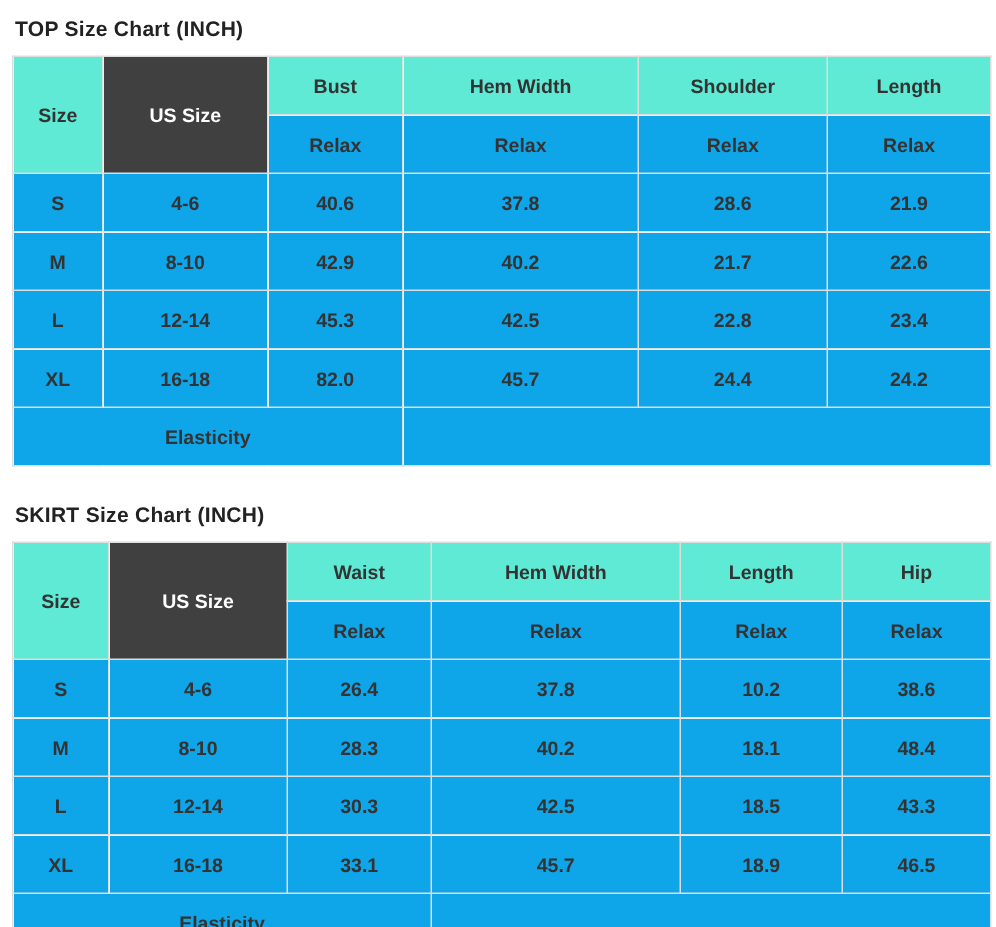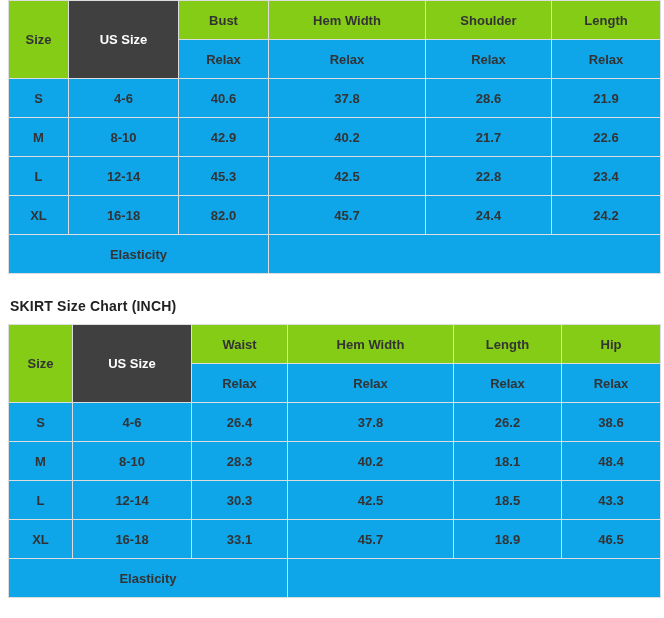--- a/index.html
+++ b/index.html
@@ -34,40 +34,41 @@
     text-align: center;
     vertical-align: middle;
     height: 38px;
     font-size: 13px;
     padding: 0;
     overflow: hidden;
     white-space: nowrap;
   }
   td.th {
     font-weight: bold;
-    background: #84cc16;
+    background: #5eead4;
     color: #333333;
   }
   td.dark {
     background: #404040;
     color: #ffffff;
     font-weight: bold;
     font-size: 13px;
     margin-top: 25px;
   }
   td.sub, td.data, td.foot {
     background: #0ea5e9;
     font-weight: bold;
     font-size: 13.5px;
   }
 </style>
 </head>
 <body>
 
 <div>
+  <div class="chart-title">TOP Size Chart (INCH)</div>
   <table class="size-table">
     <colgroup>
       <col style="width:60px">
         <col style="width:110px">
         <col style="width:90px">
       <col style="width:157px">
         <col style="width:126px">
         <col style="width:109px">
     </colgroup>
     <tbody>
@@ -149,21 +150,21 @@
         <td class="sub">Relax</td>
         <td class="sub">Relax</td>
         <td class="sub">Relax</td>
         <td class="sub">Relax</td>
       </tr>
       <tr>
         <td class="data">S</td>
         <td class="data">4-6</td>
         <td class="data">26.4</td>
         <td class="data">37.8</td>
-        <td class="data">26.2</td>
+        <td class="data">10.2</td>
         <td class="data">38.6</td>
       </tr>
       <tr>
         <td class="data">M</td>
         <td class="data">8-10</td>
         <td class="data">28.3</td>
         <td class="data">40.2</td>
         <td class="data">18.1</td>
         <td class="data">48.4</td>
       </tr>

